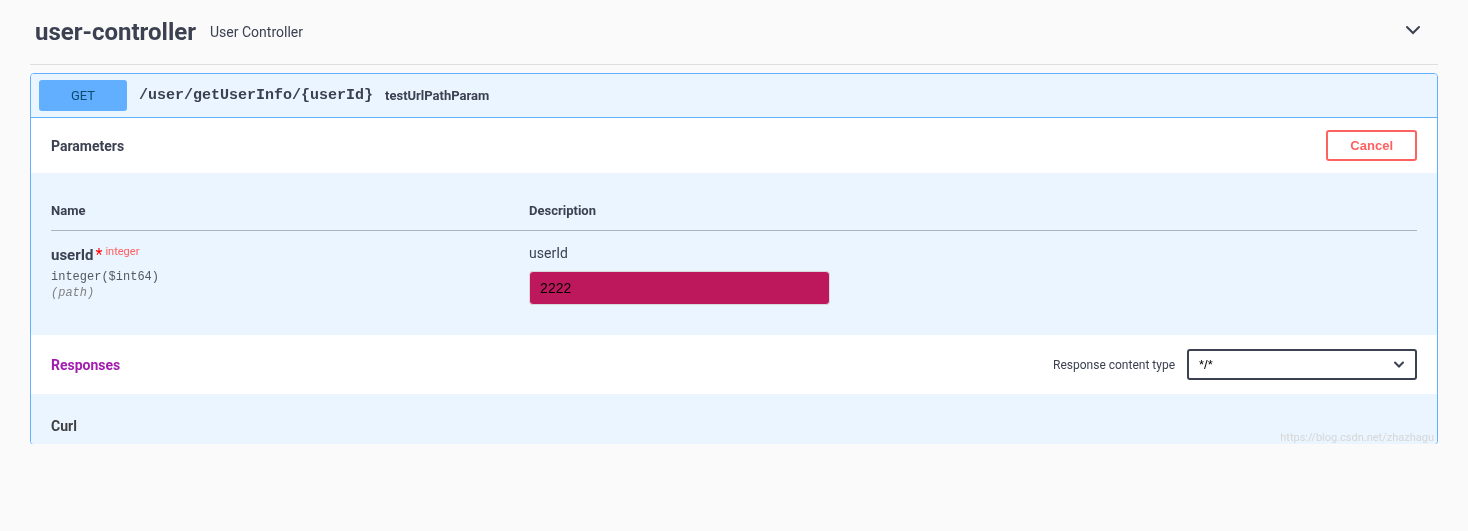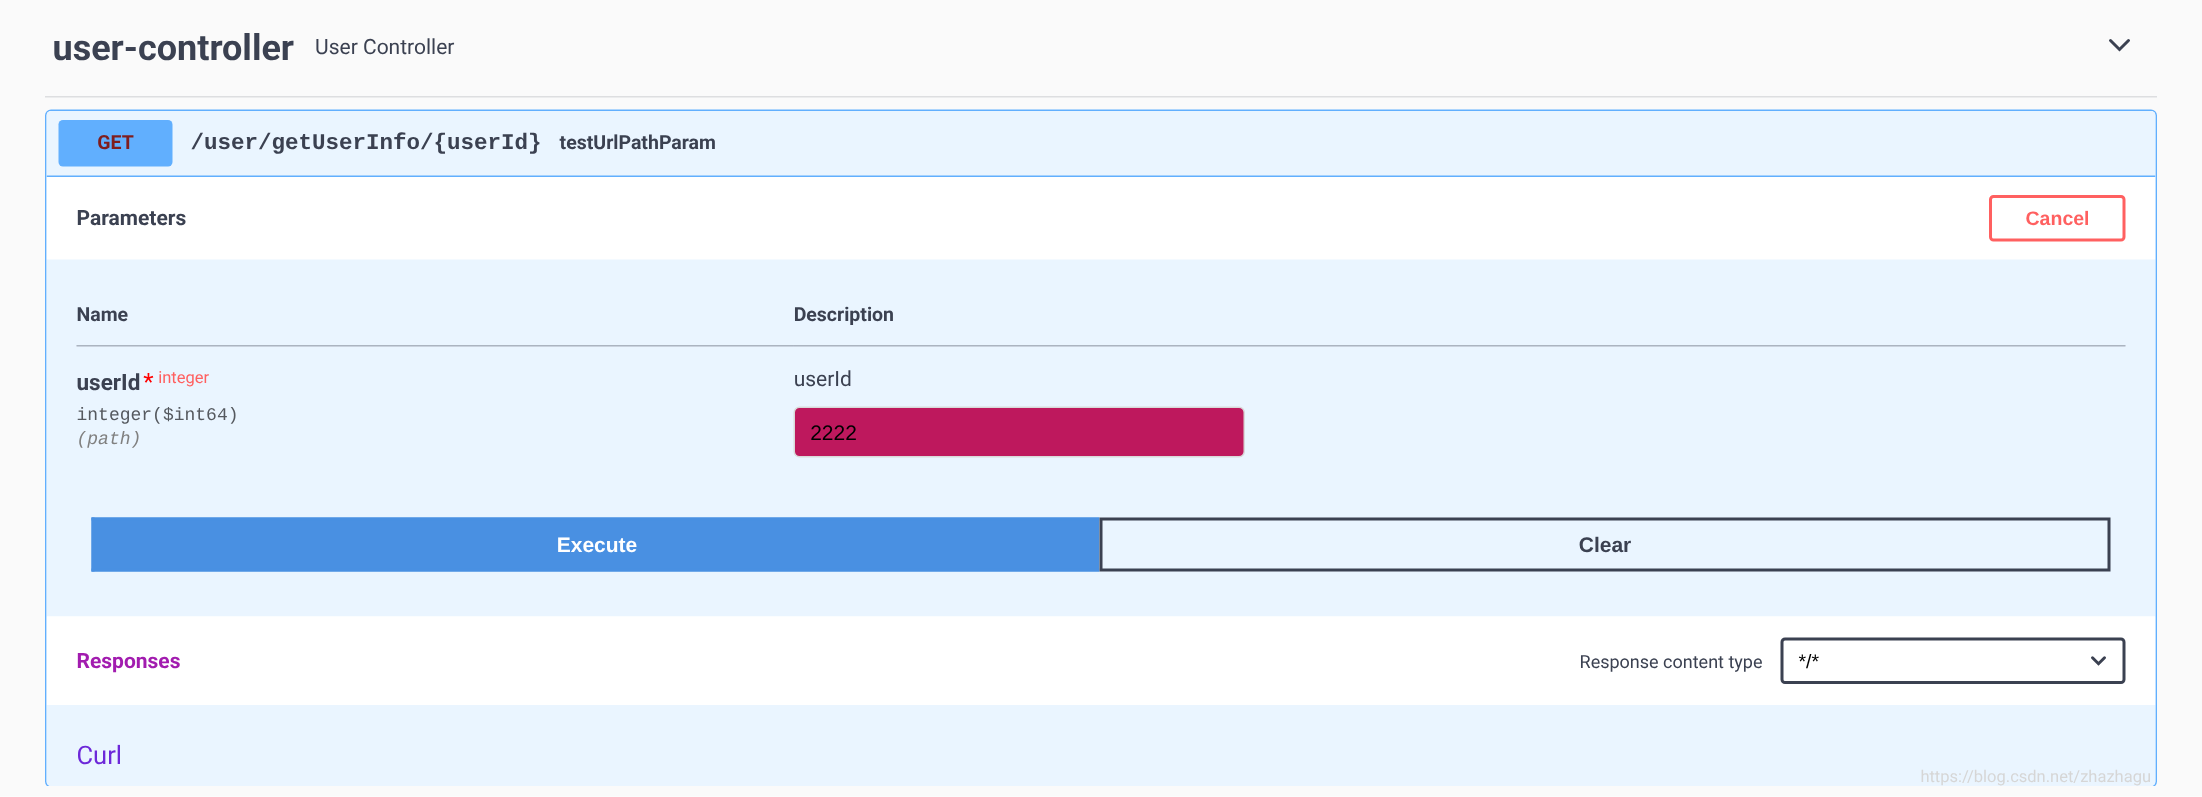--- a/index.html
+++ b/index.html
@@ -40,25 +40,25 @@
     .opblock-summary {
       display: flex;
       align-items: center;
       padding: 6px 8px;
       background: #eaf5ff;
       border-bottom: 1px solid #61affe;
       cursor: pointer;
     }
     .method-badge {
       background: #61affe;
-      color: #7f1d1d;
-      font-weight: 700;
+      color: #0c4a6e;
+      font-weight: 400;
       font-size: 13px;
       padding: 8px 0;
-      width: 76px;
+      width: 88px;
       text-align: center;
       border-radius: 3px;
       margin-right: 12px;
     }
     .op-path {
       font-family: "Courier New", monospace;
       font-size: 15px;
       font-weight: 600;
       color: #3b4151;
       margin-right: 12px;
@@ -205,23 +205,23 @@
       right: 12px;
       top: 50%;
       transform: translateY(-50%);
       pointer-events: none;
     }
     .curl-section {
       background: #eaf5ff;
       padding: 24px 20px 10px;
     }
     .curl-label {
-      font-size: 17px;
-      font-weight: 400;
-      color: #6d28d9;
+      font-size: 14px;
+      font-weight: 700;
+      color: #404040;
     }
     .watermark {
       position: relative;
       text-align: right;
       font-size: 11px;
       color: #d6d6d6;
       margin-top: -14px;
       padding-right: 4px;
       margin-left: 29px;
     }
@@ -270,24 +270,20 @@
             <div class="param-in">(path)</div>
           </td>
           <td>
             <div class="param-desc-text">userId</div>
             <input class="param-input" type="text" value="2222" style="">
           </td>
         </tr>
       </tbody>
     </table>
 
-    <div class="btn-row">
-      <button class="execute-btn">Execute</button>
-      <button class="clear-btn">Clear</button>
-    </div>
   </div>
 
   <div class="responses-header">
     <span class="resp-title">Responses</span>
     <div class="resp-ct-wrap">
       <span class="resp-ct-label">Response content type</span>
       <div class="select-wrap">
         <select class="resp-select">
           <option>*/*</option>
         </select>

